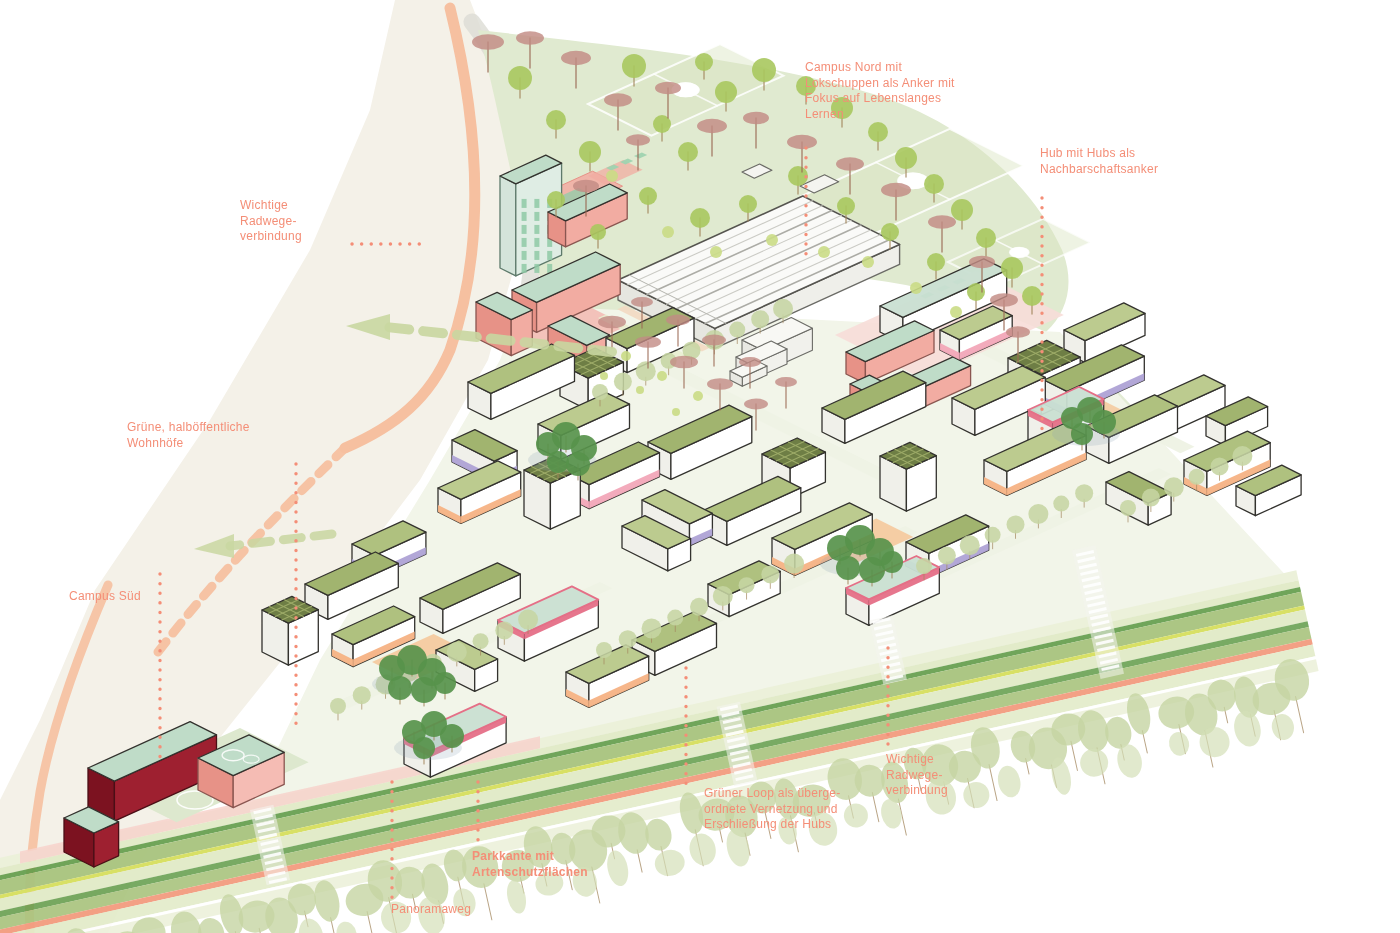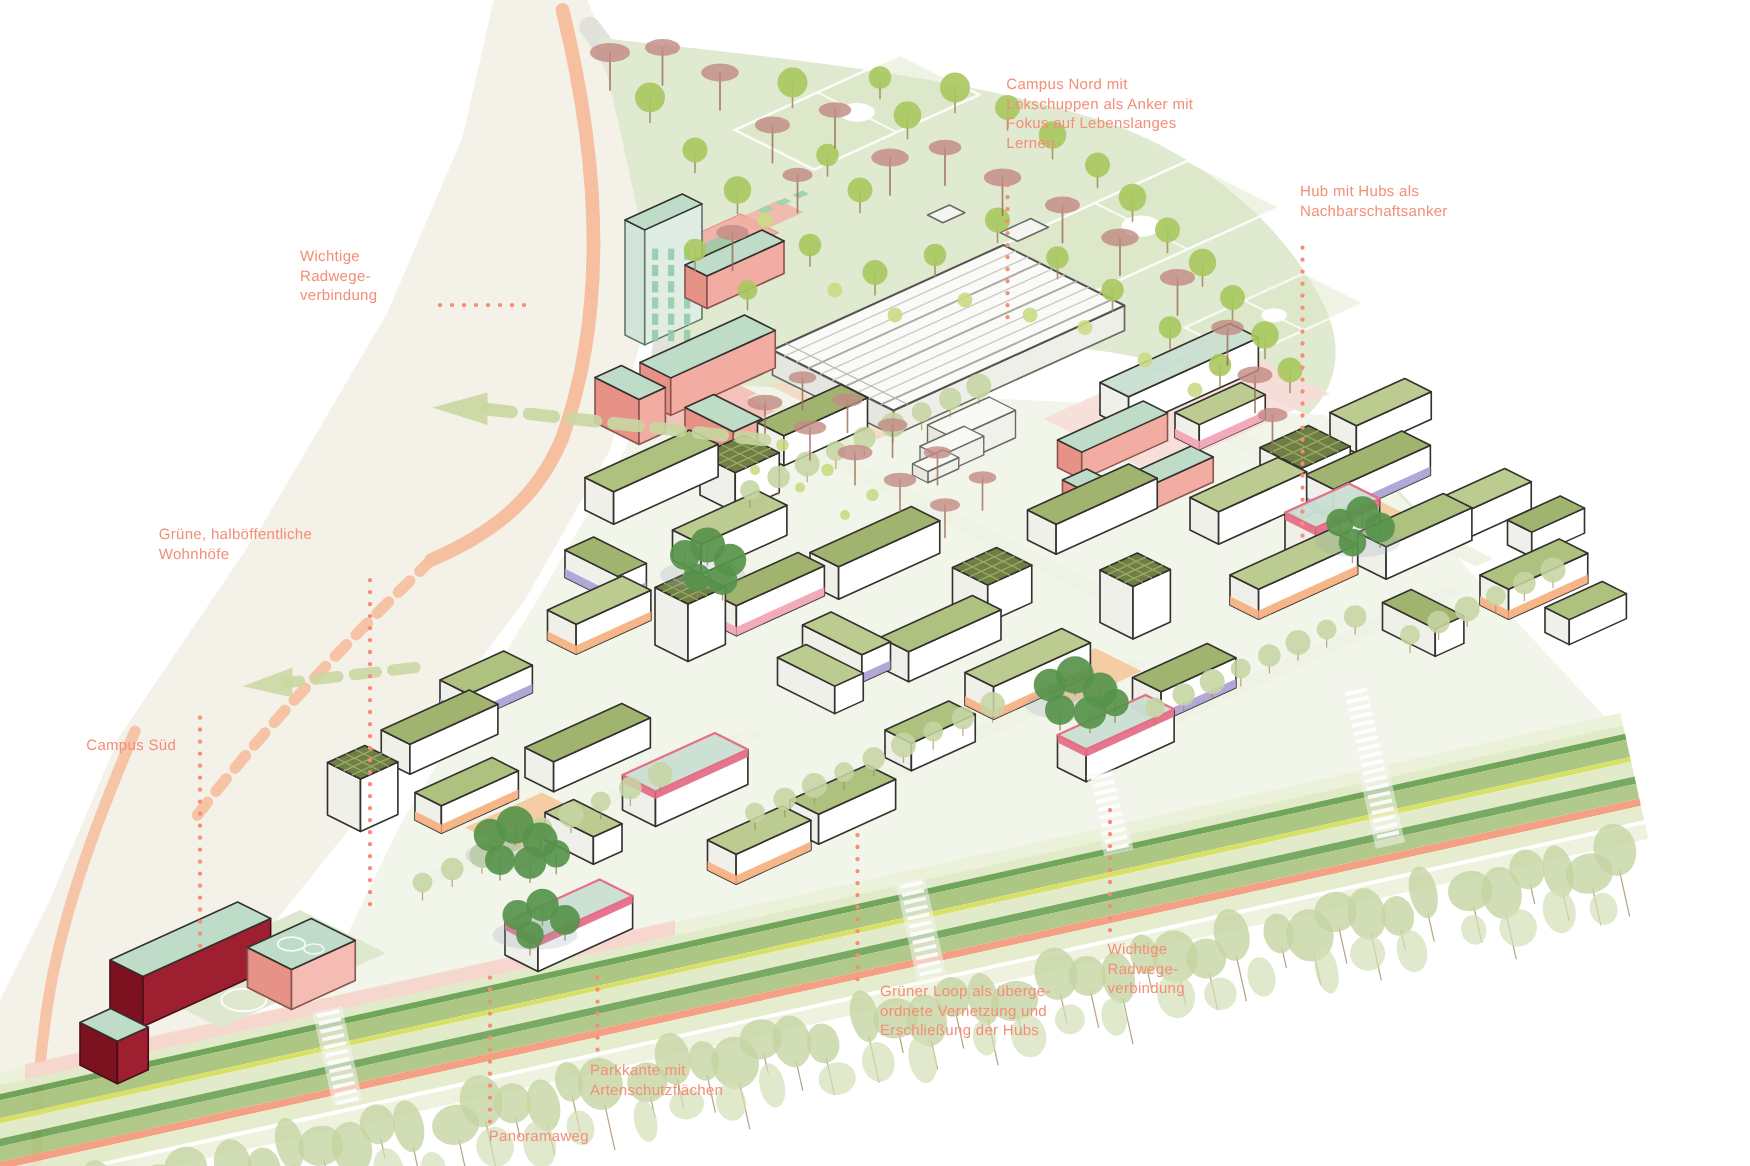--- a/index.html
+++ b/index.html
@@ -847,16 +847,16 @@
 verbindung</div>
   <div class="ann" style="left:127px;top:420px;">Grüne, halböffentliche
 Wohnhöfe</div>
   <div class="ann" style="left:69px;top:541px;margin-top:48px;">Campus Süd</div>
   <div class="ann" style="left:886px;top:752px;">Wichtige
 Radwege-
 verbindung</div>
   <div class="ann" style="left:664px;top:786px;margin-left:40px;">Grüner Loop als überge-
 ordnete Vernetzung und
 Erschließung der Hubs</div>
-  <div class="ann" style="left:472px;top:849px;">Parkkante mit
+  <div class="ann" style="left:472px;top:849px;font-weight:bold;">Parkkante mit
 Artenschutzflächen</div>
   <div class="ann" style="left:391px;top:902px;text-align:center;">Panoramaweg</div>
 </div>
 
 </body></html>

